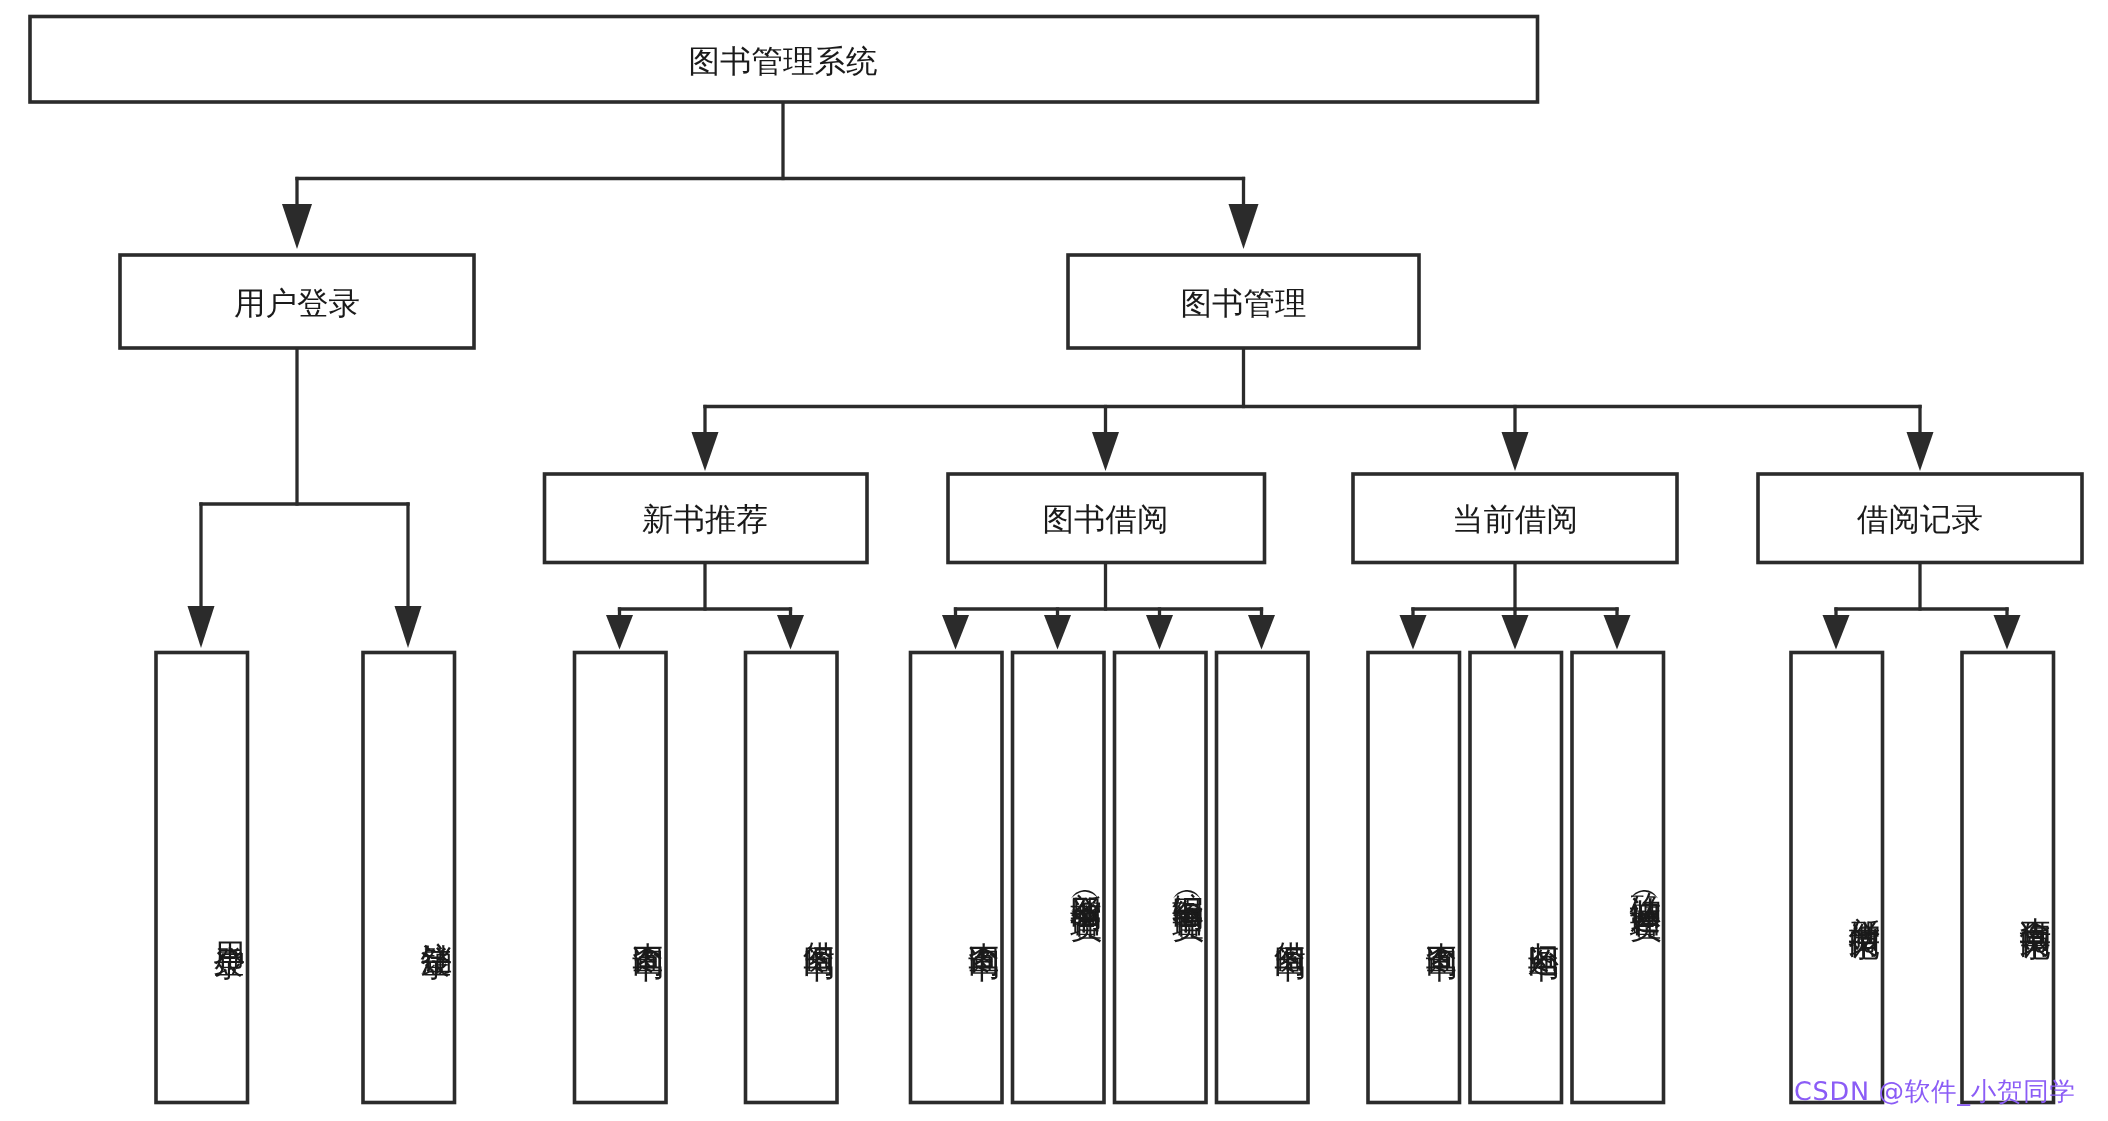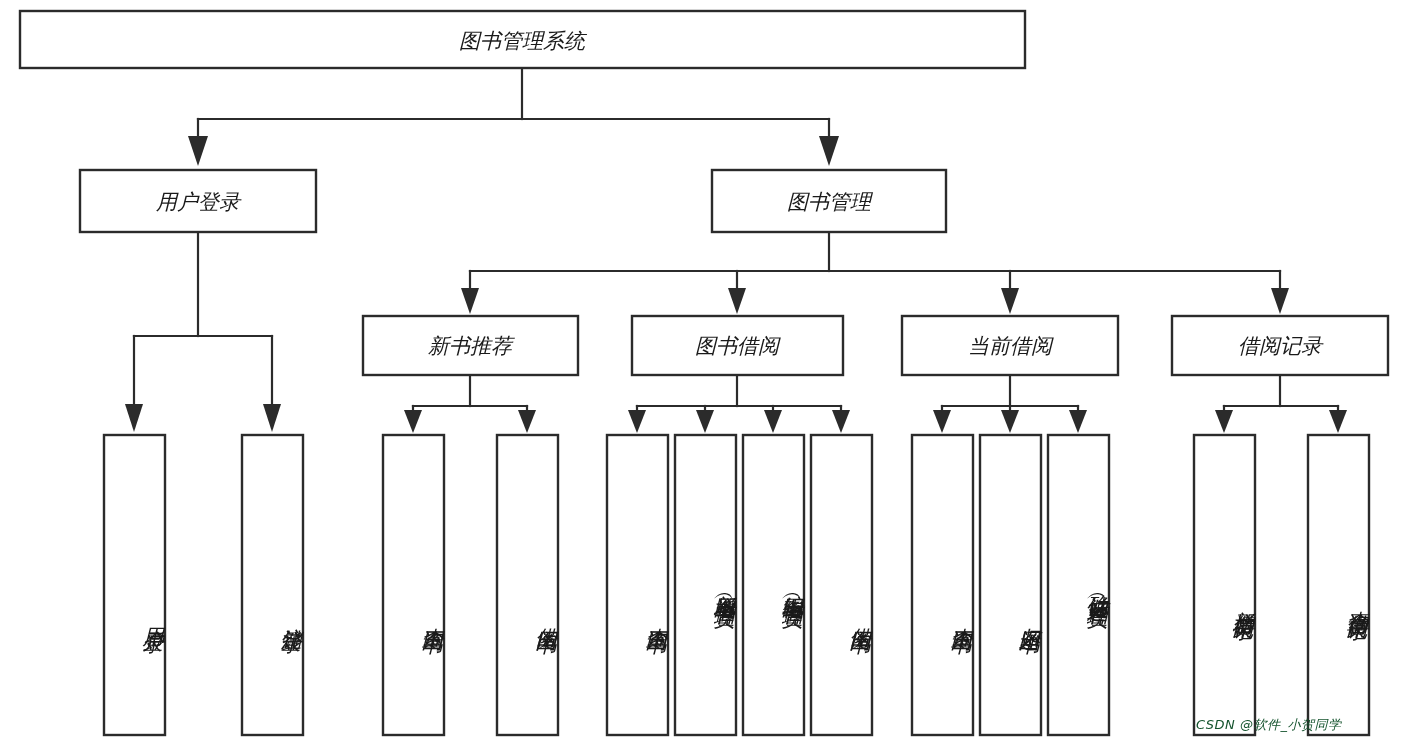--- a/index.html
+++ b/index.html
@@ -11,21 +11,20 @@
     width: 1405px;
     height: 747px;
     font-family: "DejaVu Sans", "Liberation Sans", sans-serif;
     overflow: hidden;
   }
   #diagram-root {
     position: relative;
     width: 1405px;
     height: 653px;
     background: #ffffff;
-    font-style: italic;
   }
   svg#tree-svg {
     position: absolute;
     top: 0;
     left: 0;
     width: 1405px;
     height: 747px;
     display: block;
   }
   .node-box {
@@ -62,22 +61,22 @@
     white-space: nowrap;
     text-align: center;
     pointer-events: none;
     display: flex;
     align-items: flex-start;
     justify-content: center;
   }
   .watermark {
     position: absolute;
     font-family: "DejaVu Sans", "Liberation Sans", sans-serif;
-    font-size: 13px;
-    color: #14532d;
+    font-size: 17px;
+    color: #8b5cf6;
     white-space: nowrap;
     letter-spacing: 0.5px;
   }
 </style>
 </head>
 <body>
 
 <div id="diagram-root">
 
   <svg id="tree-svg" viewBox="0 0 1405 747">

